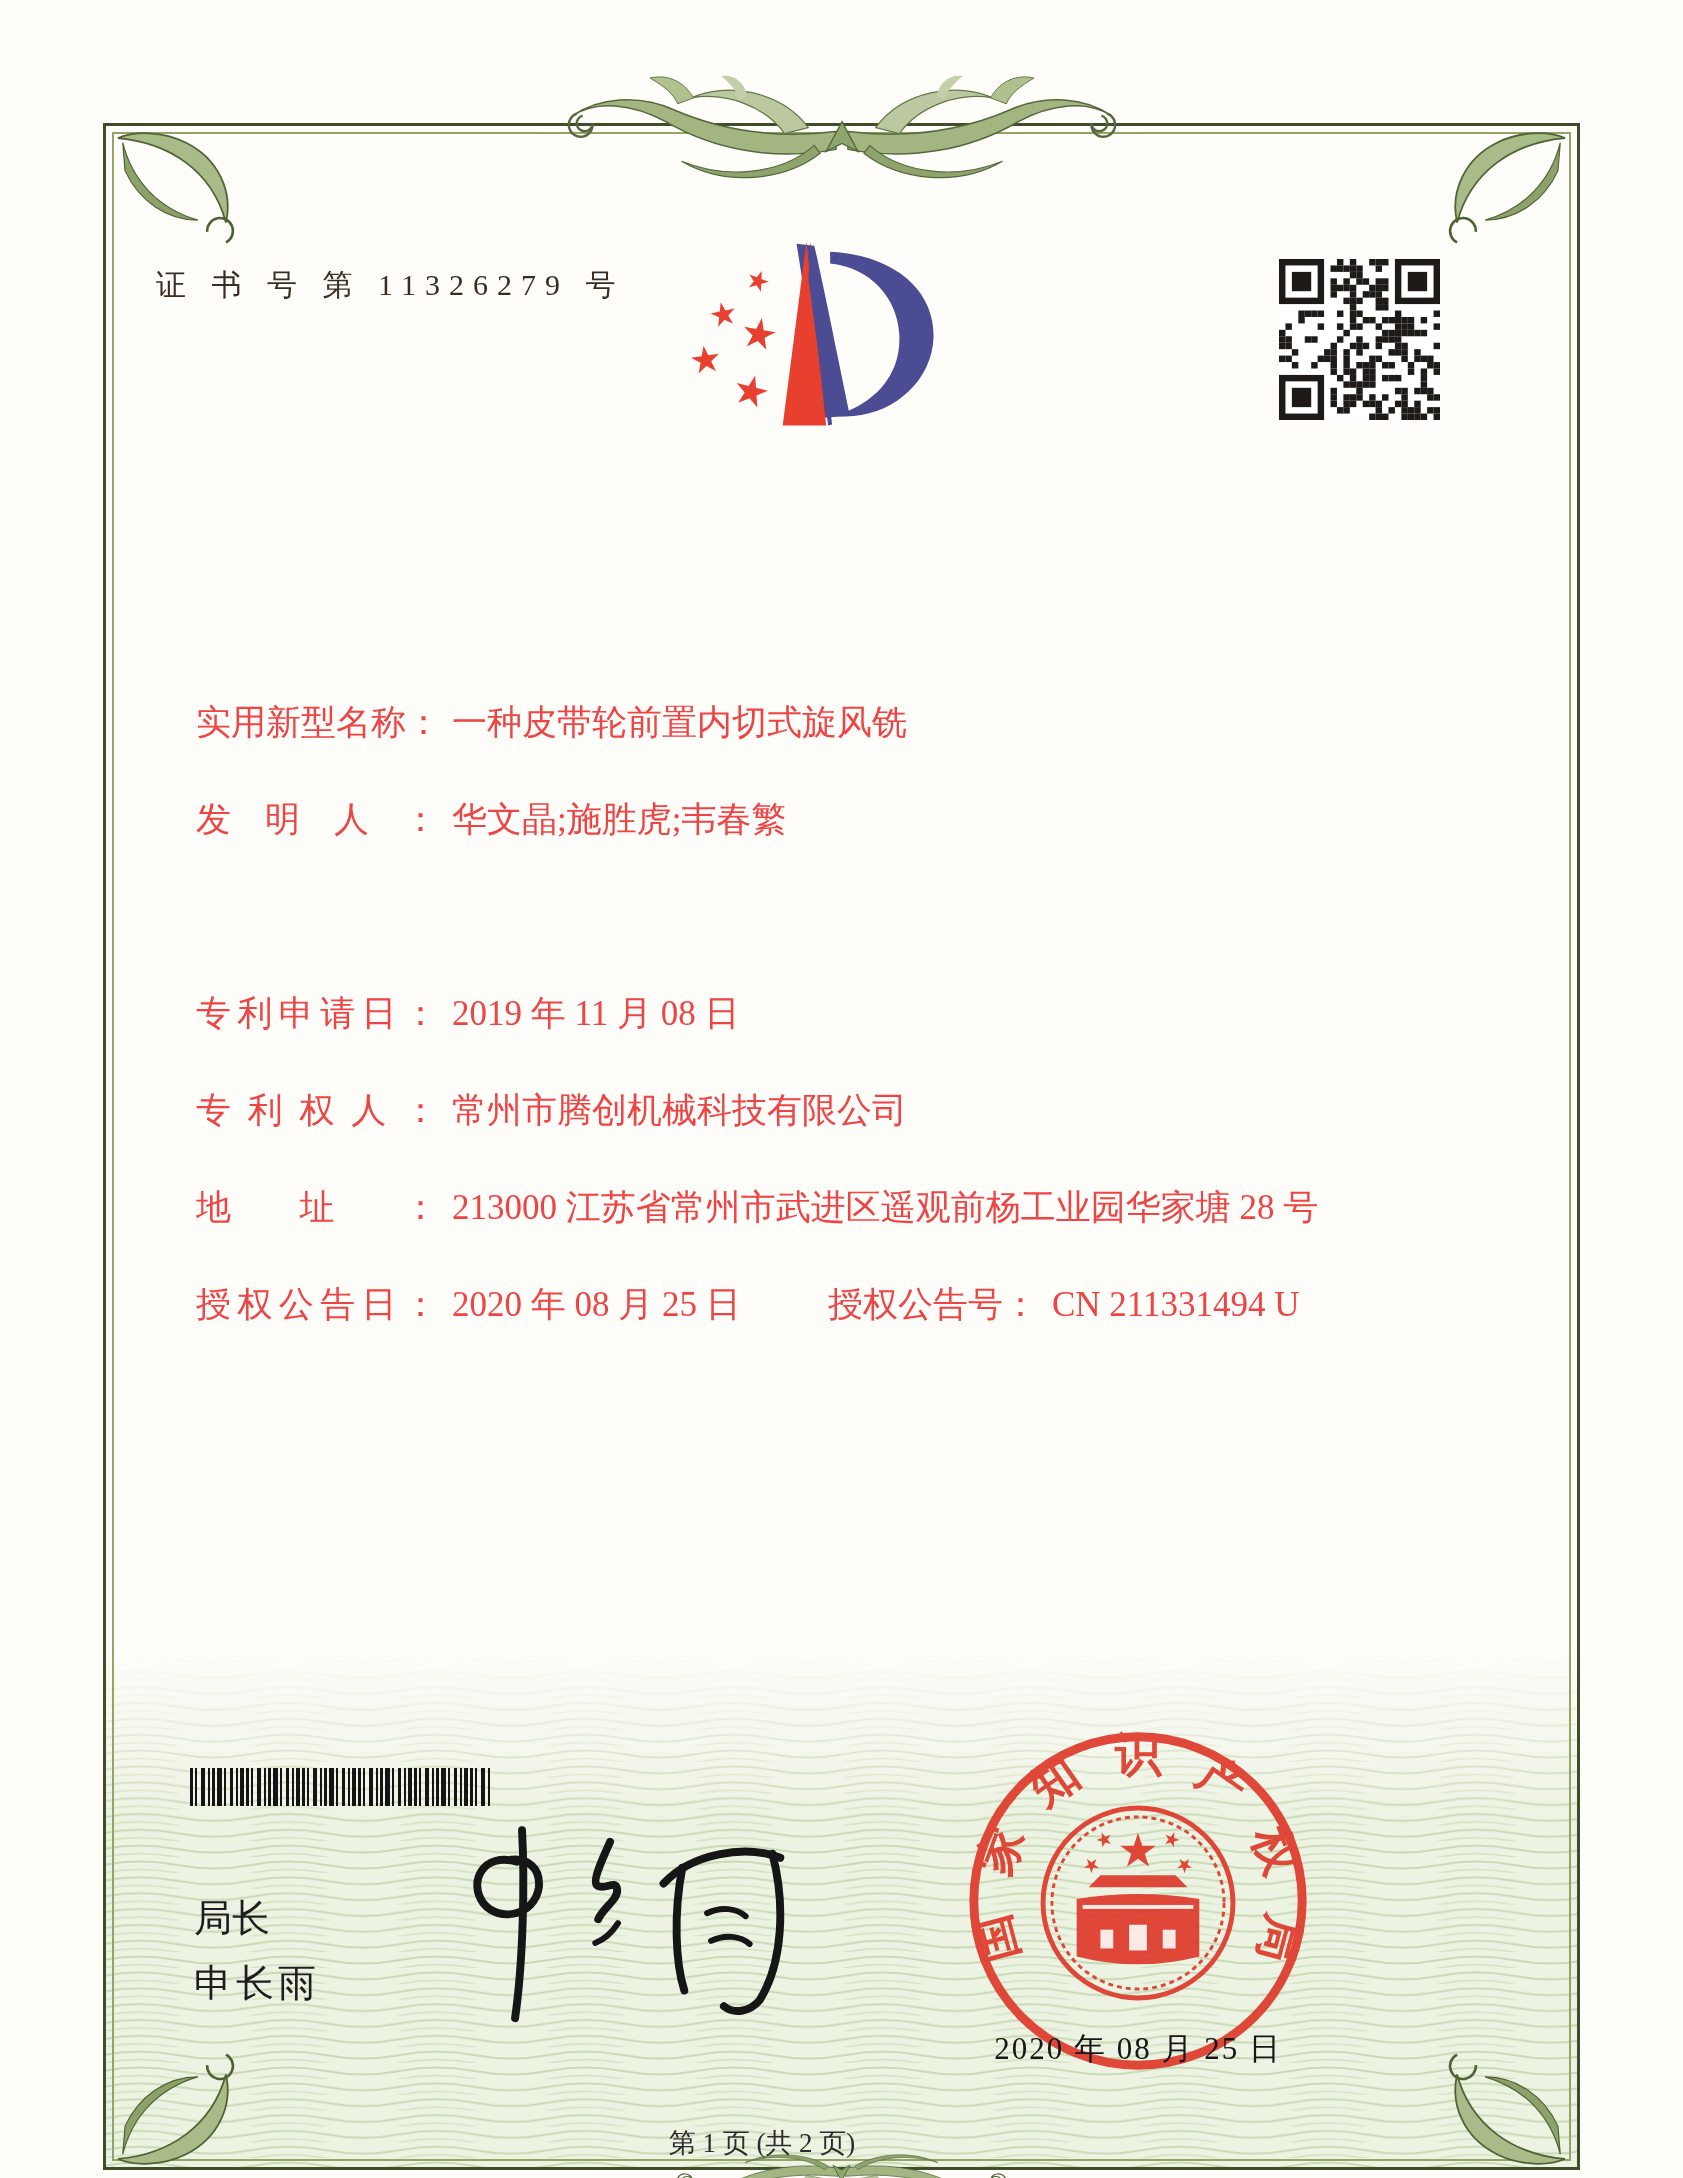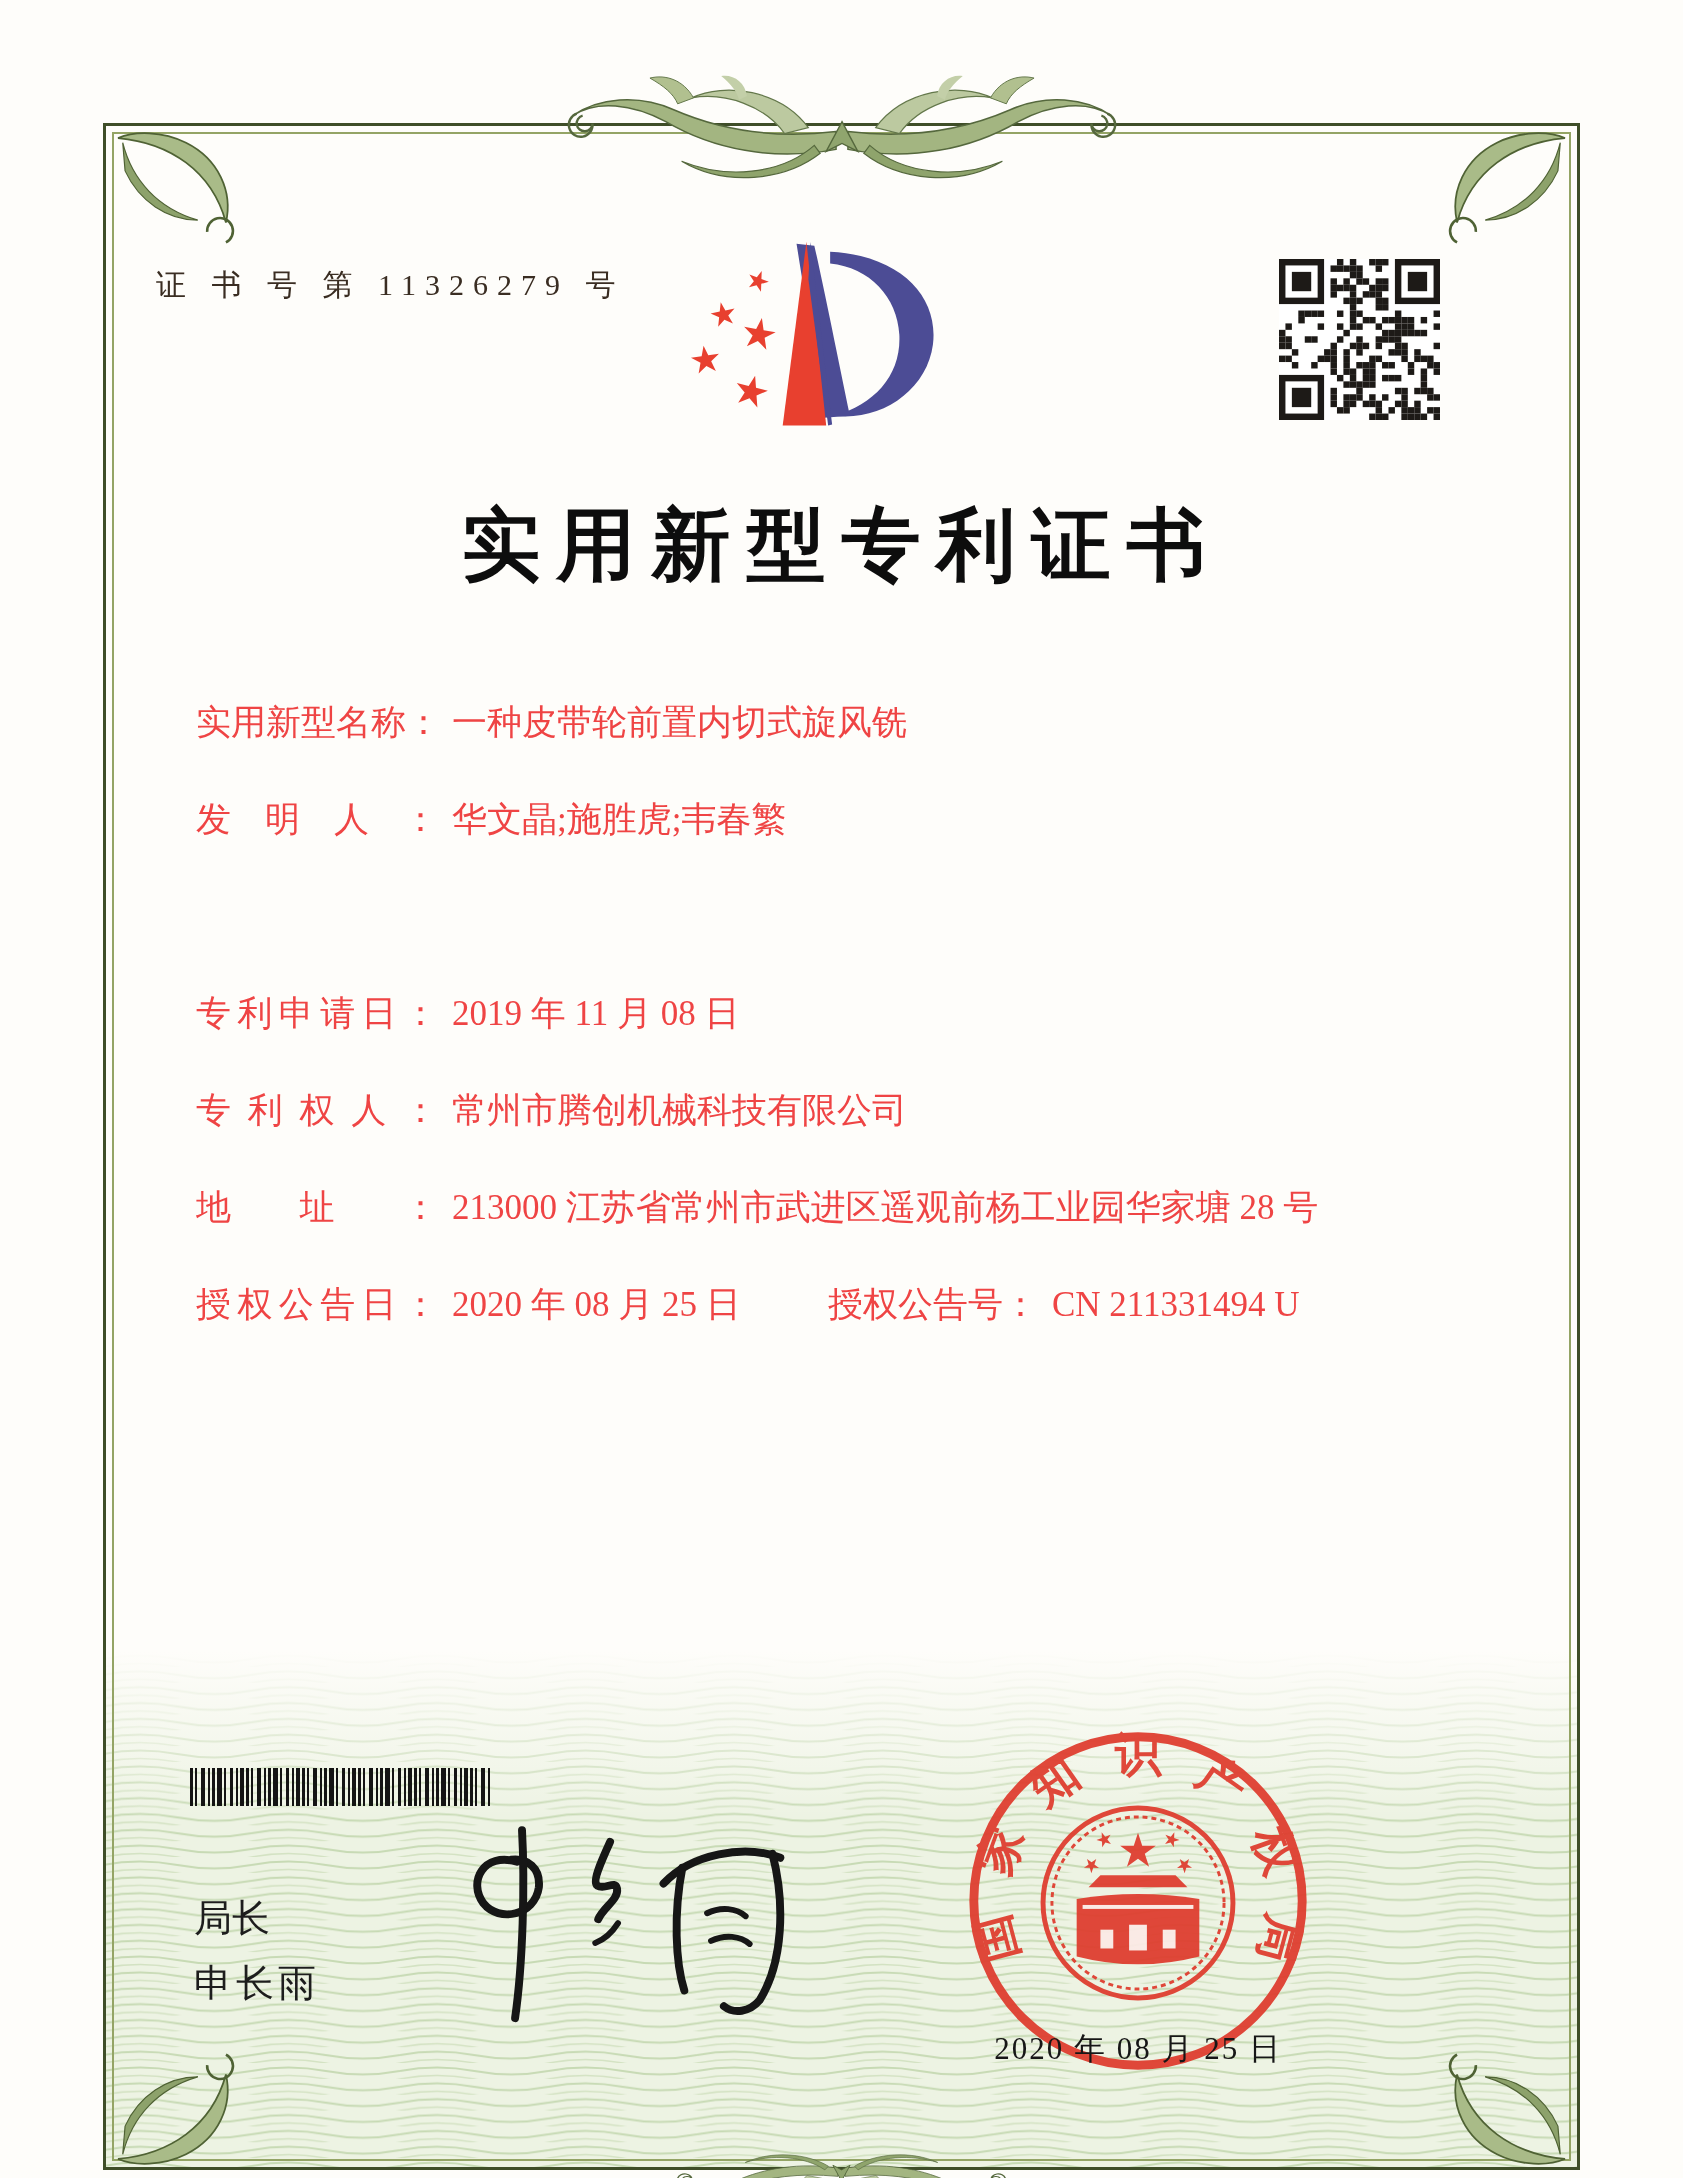--- a/index.html
+++ b/index.html
@@ -330,21 +330,20 @@
         <rect x="2" y="2" width="3" height="3" fill="#1d1a17"></rect>
         <rect x="18" y="0" width="7" height="7" fill="#1d1a17"></rect>
         <rect x="19" y="1" width="5" height="5" fill="#fff"></rect>
         <rect x="20" y="2" width="3" height="3" fill="#1d1a17"></rect>
         <rect x="0" y="18" width="7" height="7" fill="#1d1a17"></rect>
         <rect x="1" y="19" width="5" height="5" fill="#fff"></rect>
         <rect x="2" y="20" width="3" height="3" fill="#1d1a17"></rect>
       </svg>
     </div>
 
-  <h1 class="title">实用新型专利证书</h1>
 
   <div class="frow" style="top:699px">
     <span class="f-label">实用新型名称：</span><span class="f-value">一种皮带轮前置内切式旋风铣</span>
   </div>
   <div class="frow" style="top:796px">
     <span class="f-label">发明人：</span><span class="f-value">华文晶;施胜虎;韦春繁</span>
   </div>
   <div class="frow" style="top:990px">
     <span class="f-label">专利申请日：</span><span class="f-value">2019 年 11 月 08 日</span>
   </div>
@@ -400,15 +399,16 @@
       <path d="M-50,-16 L50,-16 L38,-28 L-38,-28 Z"></path>
       <path d="M-62,54 Q0,70 62,54 L62,-4 Q0,-14 -62,-4 Z"></path>
       <rect x="-56" y="2" width="112" height="4" fill="#fceae6"></rect>
       <rect x="-9" y="22" width="18" height="26" fill="#fceae6"></rect>
       <rect x="-38" y="27" width="13" height="19" fill="#fceae6"></rect>
       <rect x="25" y="27" width="13" height="19" fill="#fceae6"></rect>
     </g>
   </svg>
   <div class="seal-date">2020 年 08 月 25 日</div>
 
+  <div class="footer">第 1 页 (共 2 页)</div>
 
 </div>
 
 
 </body></html>

